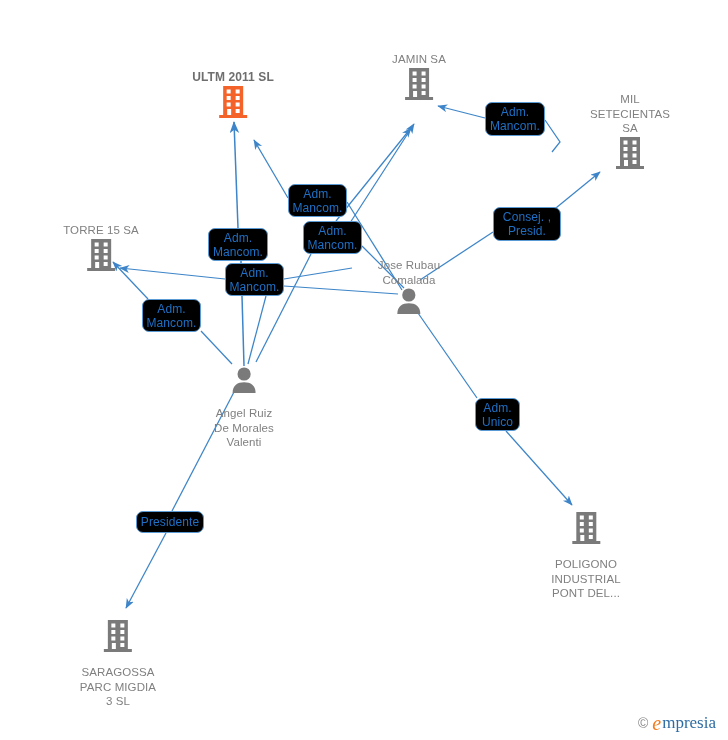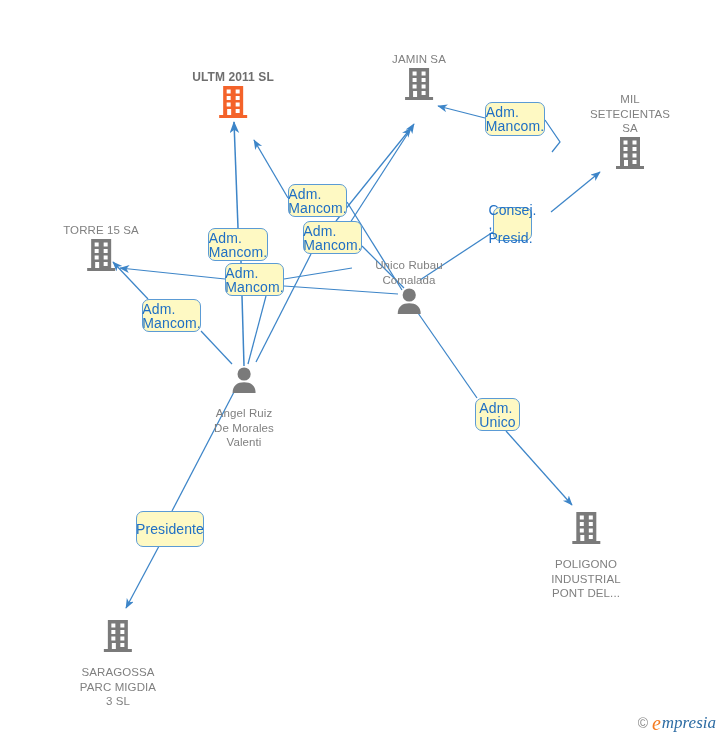--- a/index.html
+++ b/index.html
@@ -45,25 +45,25 @@
   }
   .icon-wrap {
     display: block;
     margin: 0 auto;
   }
   .rel-box {
     position: absolute;
     box-sizing: border-box;
     border: 1.4px solid #5b9bd5;
     border-radius: 7px;
-    background: #fef9c3;
+    background: #000000;
     color: #1f6fc4;
-    font-size: 14px;
+    font-size: 12px;
     line-height: 14px;
-    text-align: left;
+    text-align: center;
     display: flex;
     flex-direction: column;
     align-items: center;
     justify-content: center;
     white-space: pre-line;
     letter-spacing: 0.1px;
   }
   .rel-box.one-line {
     line-height: 15px;
   }
@@ -82,21 +82,20 @@
   }
   .wm-e {
     color: #f47b20;
     font-style: italic;
     font-family: "Liberation Serif", serif;
     font-size: 20px;
     line-height: 18px;
   }
   .wm-text {
     color: #2e6da4;
-    font-style: italic;
     font-family: "Liberation Serif", serif;
     font-size: 17px;
     line-height: 18px;
     margin-left: -3px;
   }
 </style>
 </head>
 <body>
 
 <div id="canvas">
@@ -211,21 +210,21 @@
         <rect x="17.5" y="11" width="4" height="4" fill="#ffffff"></rect>
         <rect x="8.5" y="17.5" width="4" height="4" fill="#ffffff"></rect>
         <rect x="17.5" y="17.5" width="4" height="4" fill="#ffffff"></rect>
         <rect x="9" y="24" width="4" height="6" fill="#ffffff"></rect>
         <rect x="17.5" y="24" width="4" height="4" fill="#ffffff"></rect>
       </svg>
     </span>
   </div>
 
   <div class="node" style="left:409px; top:250px;">
-    <div class="node-label">Unico Rubau
+    <div class="node-label">Jose Rubau
 Comalada</div>
     <span class="icon-wrap">
       <svg width="30" height="28" viewBox="0 0 30 28" aria-hidden="true">
         <circle cx="15" cy="8" r="6.6" fill="#7a7a7a"></circle>
         <path d="M3.5,27 C3.5,19.2 8.5,16.2 15,16.2 C21.5,16.2 26.5,19.2 26.5,27 Z" fill="#7a7a7a"></path>
       </svg>
     </span>
   </div>
 
   <div class="node" style="left:244px; top:366px;">
@@ -291,27 +290,27 @@
 
   <div class="rel-box" style="left:208px; top:228px; width:60px; height:33px;">Adm.
 Mancom.</div>
 
   <div class="rel-box" style="left:225px; top:263px; width:59px; height:33px;">Adm.
 Mancom.</div>
 
   <div class="rel-box" style="left:142px; top:299px; width:59px; height:33px;">Adm.
 Mancom.</div>
 
-  <div class="rel-box" style="left:493px; top:207px; width:39px; height:34px;">Consej. ,
+  <div class="rel-box" style="left:493px; top:207px; width:68px; height:34px;">Consej. ,
 Presid.</div>
 
   <div class="rel-box" style="left:475px; top:398px; width:45px; height:33px;">Adm.
 Unico</div>
 
-  <div class="rel-box one-line" style="left:136px; top:511px; width:68px; height:36px;">Presidente</div>
+  <div class="rel-box one-line" style="left:136px; top:511px; width:68px; height:22px;">Presidente</div>
 
   <div id="watermark">
     <span class="wm-c">©</span>
     <span class="wm-e">e</span>
     <span class="wm-text">mpresia</span>
   </div>
 
 </div>
 
 </body></html>

